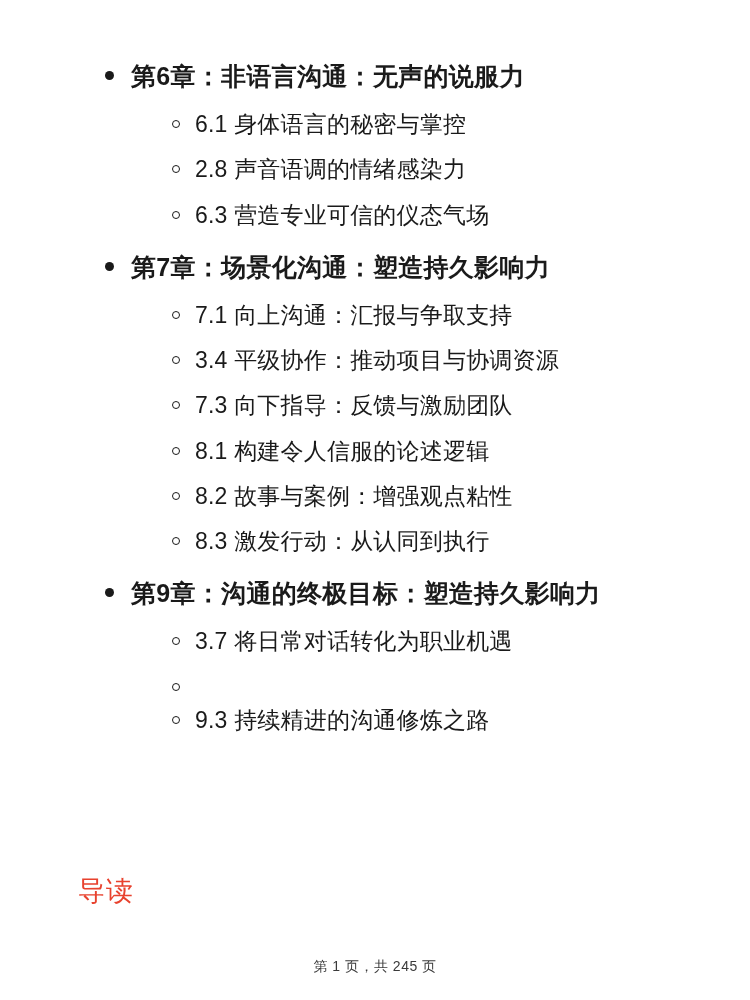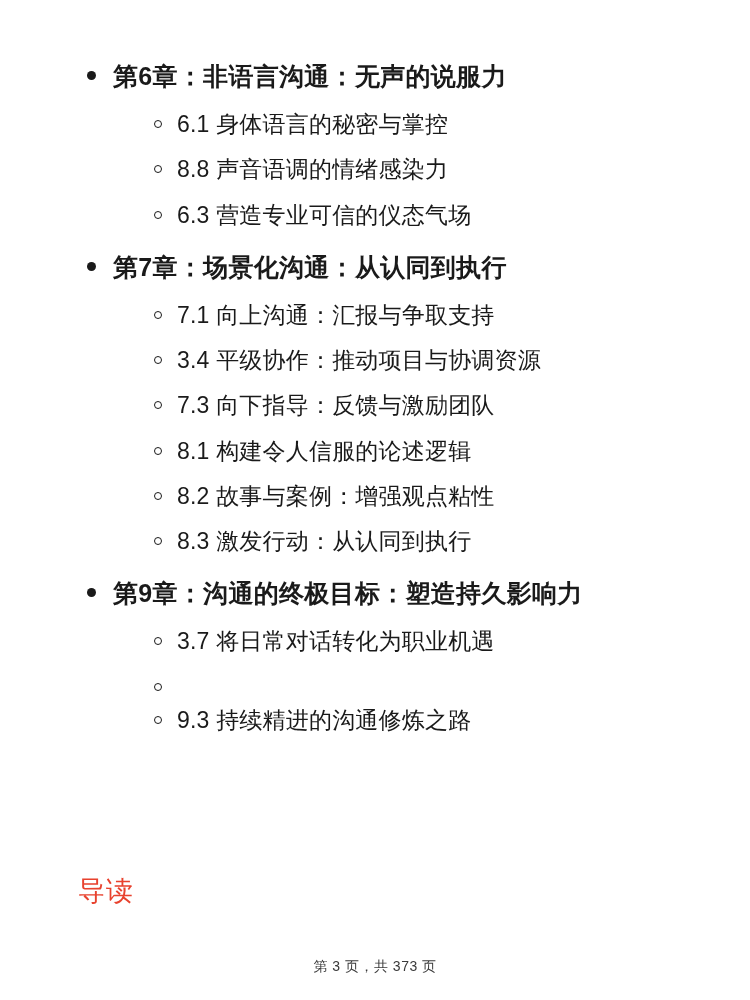--- a/index.html
+++ b/index.html
@@ -13,21 +13,21 @@
     font-family: "Liberation Sans", sans-serif;
     color: #1a1a1a;
     position: relative;
     overflow: hidden;
   }
   .page {
     width: 750px;
     height: 1000px;
     position: relative;
     box-sizing: border-box;
-    padding: 40px 50px 0 32px;
+    padding: 40px 50px 0 50px;
   }
   .toc {
     margin: 0;
     padding: 0;
     list-style: none;
   }
   .chapter {
     margin: 0 0 6px 0;
     padding: 0;
   }
@@ -115,33 +115,33 @@
         <span class="bullet-filled"></span>
         <span class="chapter-text">第6章：非语言沟通：无声的说服力</span>
       </div>
       <ul class="sections">
         <li class="section-line">
           <span class="bullet-hollow"></span>
           <span class="section-text">6.1 身体语言的秘密与掌控</span>
         </li>
         <li class="section-line">
           <span class="bullet-hollow"></span>
-          <span class="section-text">8.8 声音语调的情绪感染力</span>
+          <span class="section-text">2.8 声音语调的情绪感染力</span>
         </li>
         <li class="section-line">
           <span class="bullet-hollow"></span>
           <span class="section-text">6.3 营造专业可信的仪态气场</span>
         </li>
       </ul>
     </li>
 
     <li class="chapter">
       <div class="chapter-line">
         <span class="bullet-filled"></span>
-        <span class="chapter-text">第7章：场景化沟通：从认同到执行</span>
+        <span class="chapter-text">第7章：场景化沟通：塑造持久影响力</span>
       </div>
       <ul class="sections">
         <li class="section-line">
           <span class="bullet-hollow"></span>
           <span class="section-text">7.1 向上沟通：汇报与争取支持</span>
         </li>
         <li class="section-line">
           <span class="bullet-hollow"></span>
           <span class="section-text">3.4 平级协作：推动项目与协调资源</span>
         </li>
@@ -186,15 +186,15 @@
           <span class="bullet-hollow"></span>
           <span class="section-text">9.3 持续精进的沟通修炼之路</span>
         </li>
       </ul>
     </li>
 
   </ul>
 
   <div class="heading-daodu">导读</div>
 
-  <div class="footer">第 3 页，共 373 页</div>
+  <div class="footer">第 1 页，共 245 页</div>
 
 </div>
 
 </body></html>

